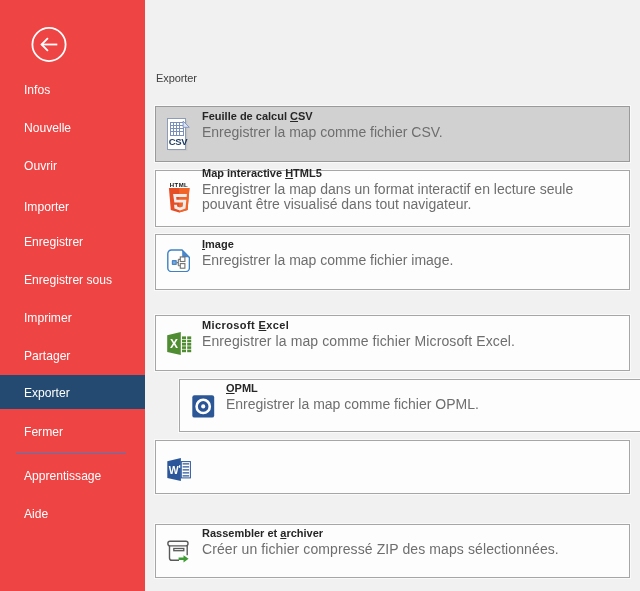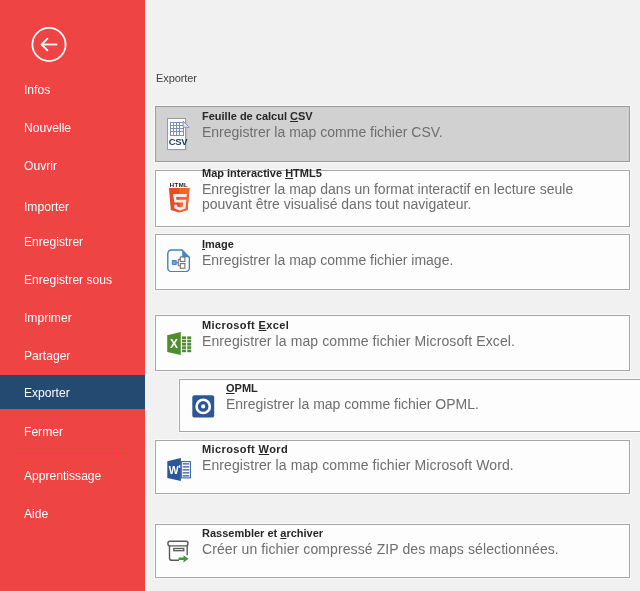--- a/index.html
+++ b/index.html
@@ -132,24 +132,20 @@
 <div class="box" style="top:440px; height:54px;">
   <svg class="icon" style="left:10px;top:16px;" width="26" height="25" viewBox="0 0 26 25">
     <rect x="15.3" y="4.6" width="9.1" height="16.3" fill="#ffffff" stroke="#2b579a" stroke-width="1"></rect>
     <g stroke="#2b579a" stroke-width="1.4" fill="none">
       <path d="M16.6,6.9 h6.5 M16.6,9.9 h6.5 M16.6,12.9 h6.5 M16.6,15.9 h6.5 M16.6,18.9 h6.5"></path>
     </g>
     <path d="M1.3,4.2 L14.9,1.1 V24.1 L1.3,21 Z" fill="#2b579a"></path>
     <text x="7.8" y="17" font-size="10.5" font-weight="bold" fill="#ffffff" text-anchor="middle" font-family="Liberation Sans, sans-serif">W</text>
     <rect x="13" y="8.2" width="1.2" height="2.6" fill="#ffffff"></rect>
   </svg>
-  <div class="txt">
-    <div class="t" style="letter-spacing:0.4px">Microsoft <u>W</u>ord</div>
-    <div class="d" style="letter-spacing:0.1px">Enregistrer la map comme fichier Microsoft Word.</div>
-  </div>
 </div>
 
 <div class="box" style="top:524px; height:54px;">
   <svg class="icon" style="left:10px;top:13px;" width="25" height="25" viewBox="0 0 25 25">
     <rect x="1.9" y="3.3" width="20.1" height="4.6" rx="2.1" fill="none" stroke="#595959" stroke-width="1.4"></rect>
     <path d="M3.5,7.9 V19.9 a2.4,2.4 0 0 0 2.4,2.4 H13 M21.2,7.9 V17.3" fill="none" stroke="#595959" stroke-width="1.4"></path>
     <rect x="7.8" y="10.5" width="10" height="2.2" fill="none" stroke="#595959" stroke-width="1.3"></rect>
     <path d="M12.6,19.6 h4.9 v-2.4 l5.1,3.6 -5.1,3.6 v-2.4 h-4.9 z" fill="#3f9c35"></path>
   </svg>
   <div class="txt">

